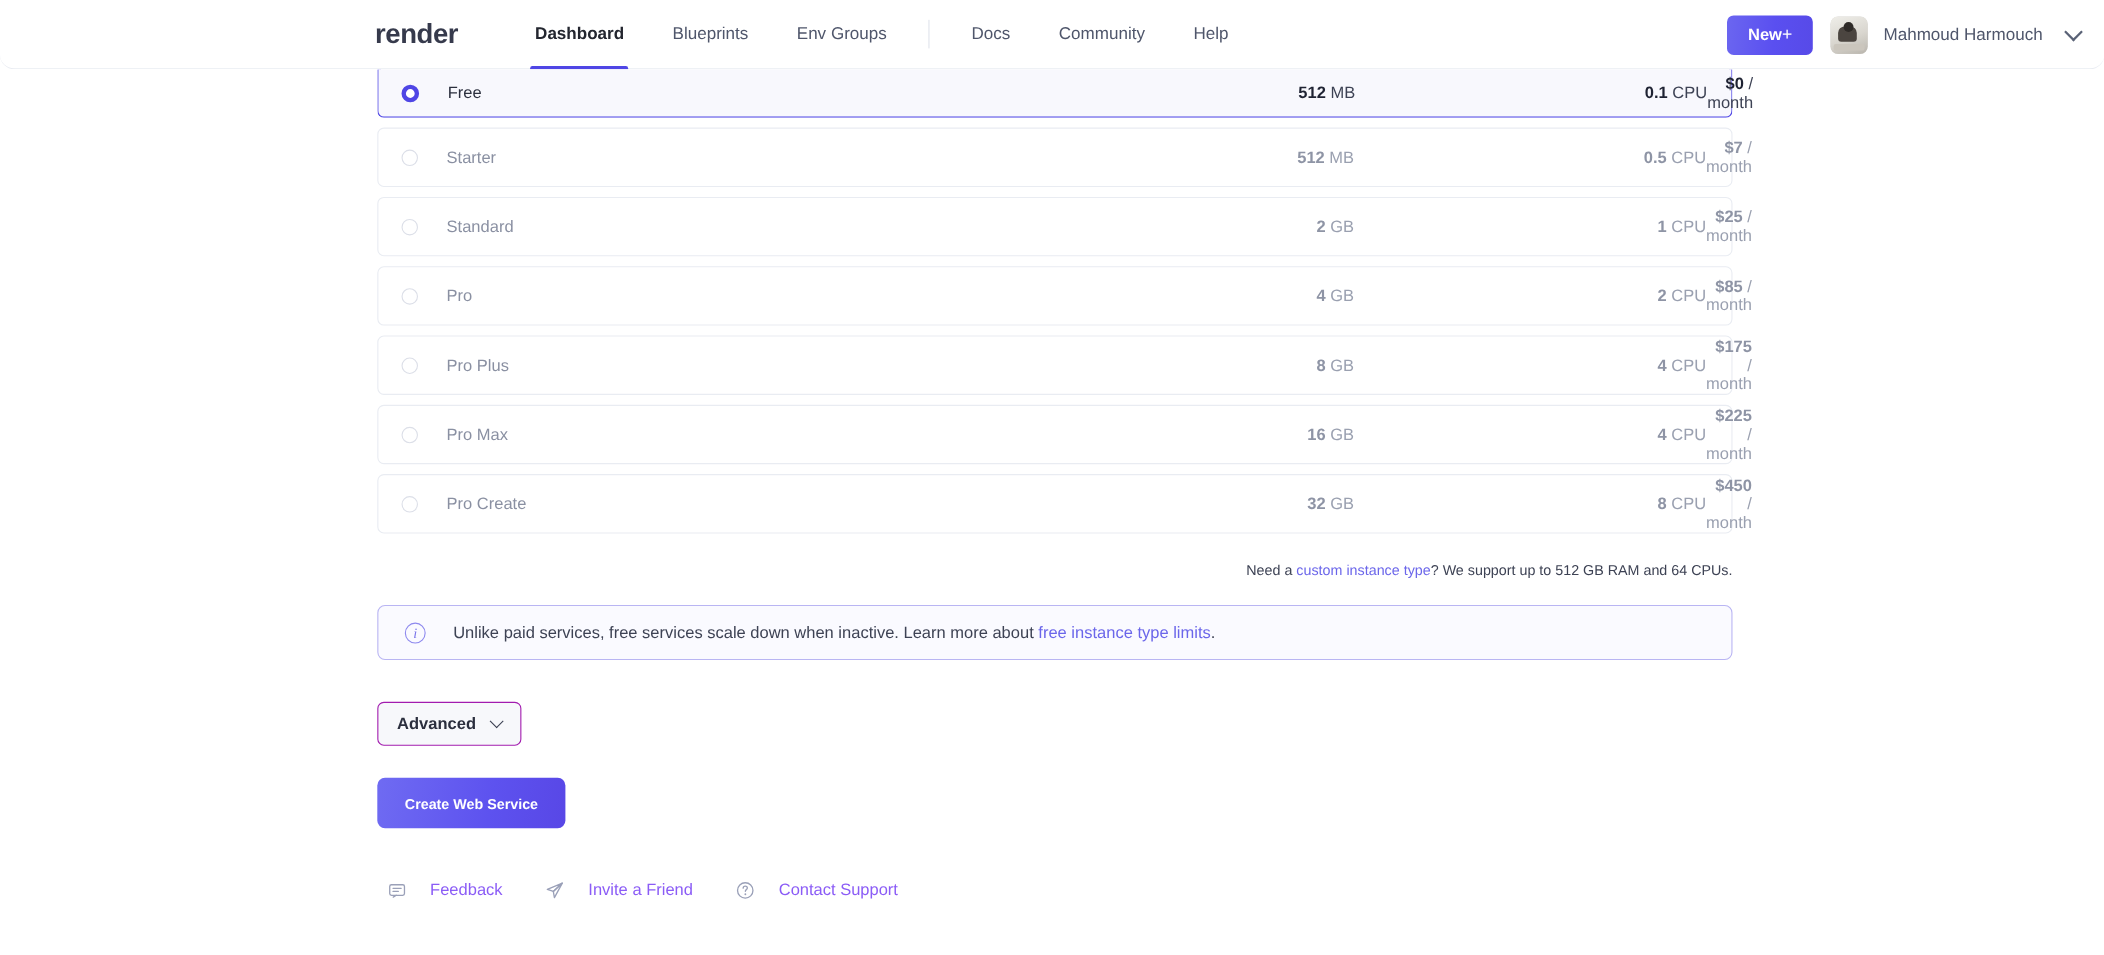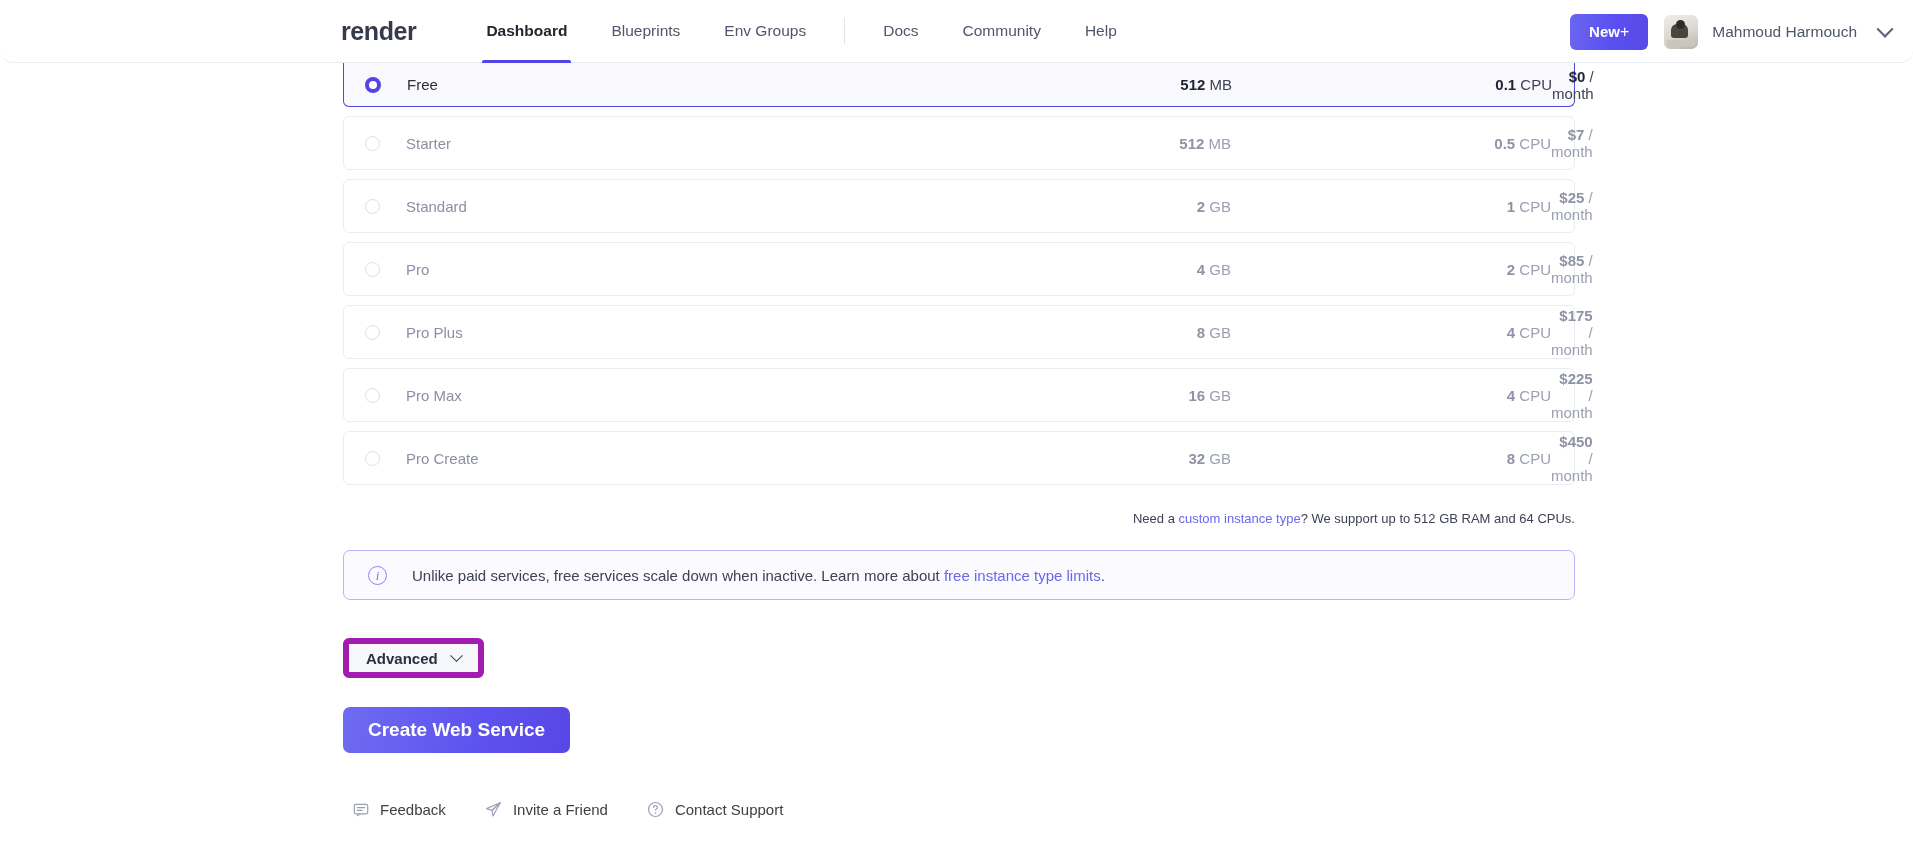--- a/index.html
+++ b/index.html
@@ -242,21 +242,21 @@
 
   
   .advanced-btn {
     margin-top: 38px;
     display: inline-flex;
     align-items: center;
     gap: 14px;
     height: 40px;
     padding: 0 17px;
     background: #f7f8fb;
-    border: 6px solid #a21caf;
+    border: 1px solid #a21caf;
     border-radius: 6px;
     font-size: 15px;
     font-weight: 700;
     color: #2b2f3e;
     cursor: pointer;
   }
   .chev-down {
     width: 9px; height: 9px;
     border-right: 1.8px solid #3b4052;
     border-bottom: 1.8px solid #3b4052;
@@ -268,39 +268,39 @@
     margin-top: 29px;
     display: inline-flex;
     align-items: center;
     justify-content: center;
     height: 46px;
     padding: 0 25px;
     border: none;
     border-radius: 7px;
     background: linear-gradient(100deg, #6f6bf2 0%, #5d52ef 60%, #5847e6 100%);
     color: #ffffff;
-    font-size: 19px;
+    font-size: 13px;
     font-weight: 700;
     cursor: pointer;
   }
 
   
   .footer {
     margin-top: 48px;
     display: flex;
     align-items: center;
     gap: 39px;
     padding-left: 10px;
   }
   .footer-link {
     display: flex;
     align-items: center;
-    gap: 11px;
-    font-size: 15px;
-    color: #404040;
+    gap: 22px;
+    font-size: 15px;
+    color: #8b5cf6;
     cursor: pointer;
     text-decoration: none;
   }
   .footer-link svg { display: block; }
 </style>
 </head>
 <body>
 
 <div class="header">
   <div class="brand">render</div>

